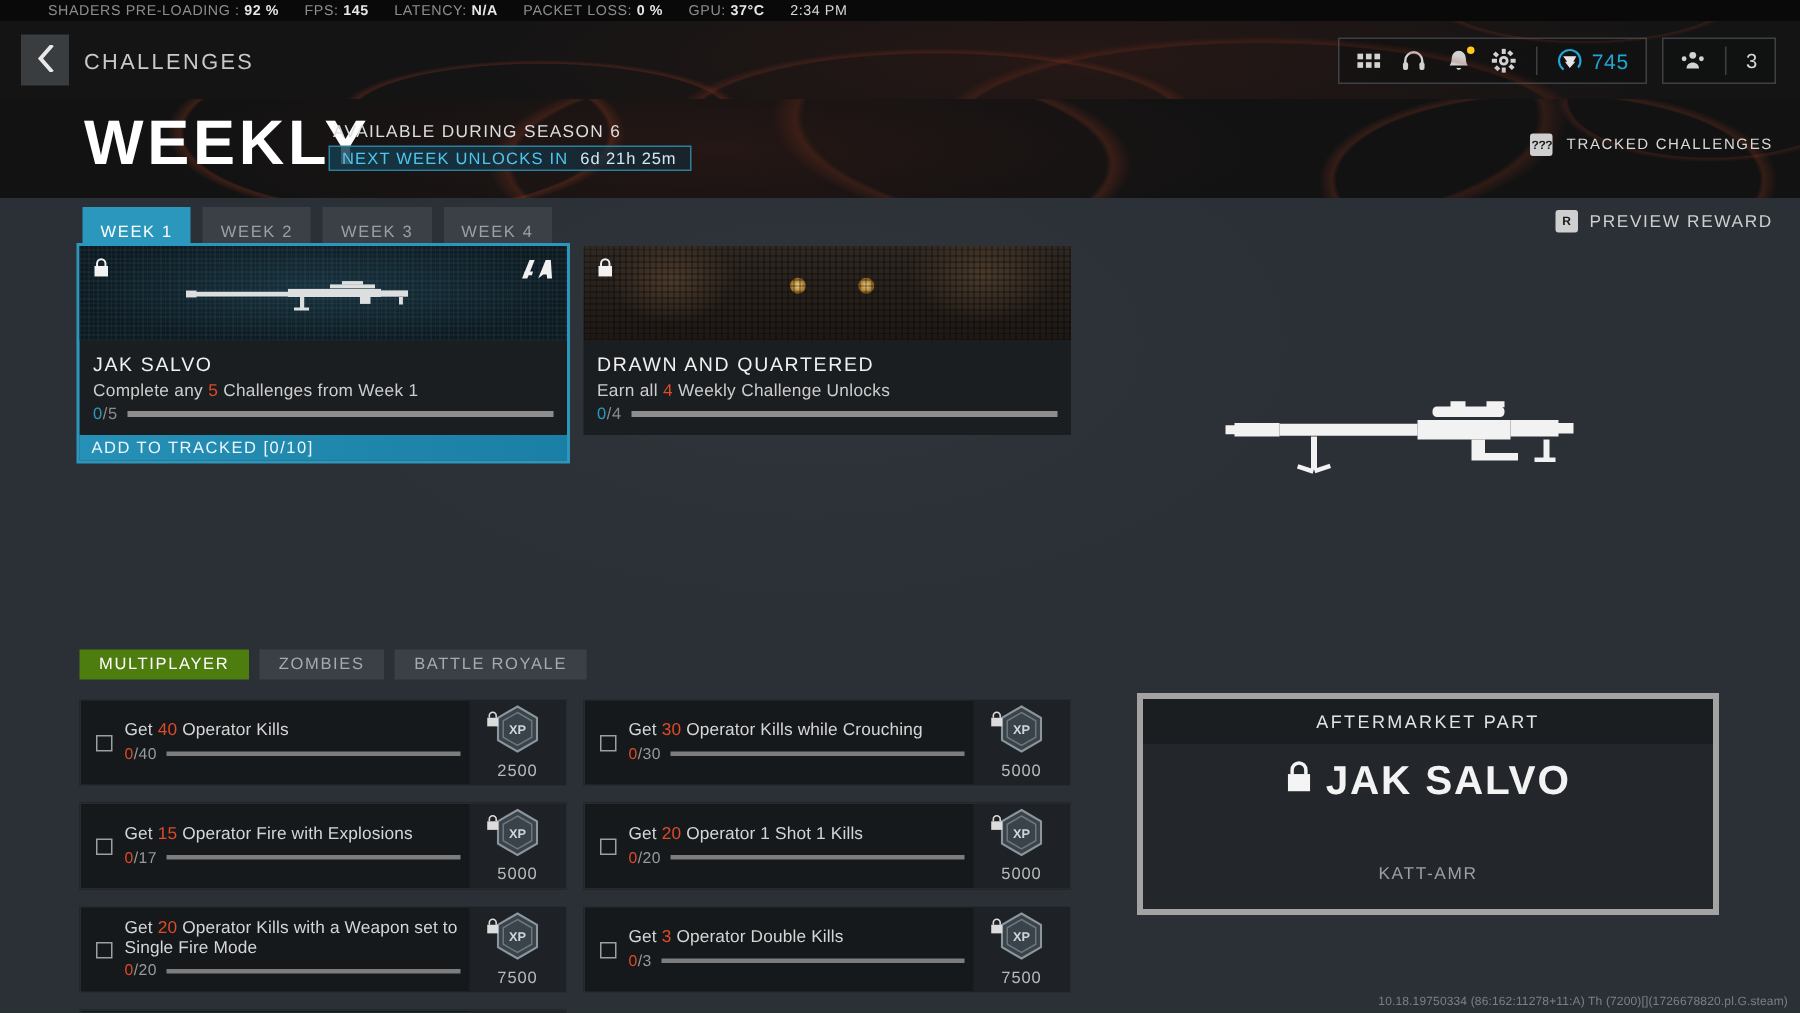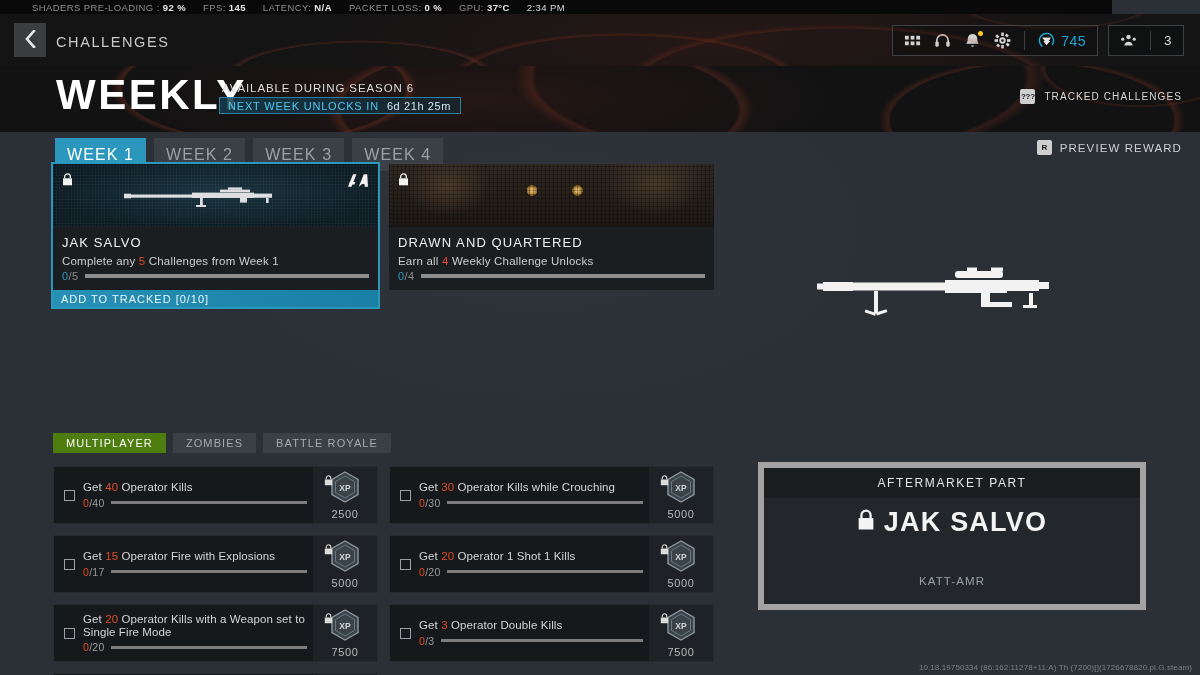--- a/index.html
+++ b/index.html
@@ -11,21 +11,21 @@
   }
   #app {
     position: relative;
     width: 1200px; height: 675px;
     background: #2b3036;
     overflow: hidden;
   }
 
   
   .perfbar {
-    position: absolute; top: 0; left: 0; width: 1112px; height: 14px;
+    position: absolute; top: 0; left: 0; width: 1200px; height: 14px;
     background: #090909;
     display: flex; align-items: center;
     padding-left: 32px; gap: 17px;
     font-size: 9.5px; letter-spacing: .4px;
     color: #8d8d8d; z-index: 40;
     white-space: nowrap;
   }
   .perfbar b { color: #e8e8e8; font-weight: 700; }
 
   
@@ -143,21 +143,21 @@
     background:
       radial-gradient(ellipse 500px 260px at 45% 18%, rgba(255,255,255,.025), transparent 70%);
     pointer-events:none;
   }
 
   
   .weektabs { position:absolute; left: 55px; top: 6px; display:flex; gap: 8px; }
   .wtab {
     height: 33px; min-width: 72px; padding: 0 12px;
     display:flex; align-items:center; justify-content:center;
-    font-size: 16px; letter-spacing: 1.1px; cursor: pointer;
+    font-size: 11px; letter-spacing: 1.1px; cursor: pointer;
     background: #3a4046; color: #9aa0a5; border: none;
   }
   .wtab.active { background: #2b97bd; color: #ffffff; }
 
   .preview-btn {
     position:absolute; right: 18px; top: 8px;
     display:flex; align-items:center; gap: 8px; cursor:pointer;
   }
   .preview-btn .txt { font-size: 11.5px; letter-spacing: 1.1px; color: #cfcfcf; }
 
@@ -249,21 +249,21 @@
   .xphex { width: 30px; height: 32px; }
   .xpval { font-size: 11px; letter-spacing: .6px; color: #b9b9b9; }
 
   
   .gunstage {
     position:absolute; left: 735px; top: 165px; width: 440px; height: 240px;
   }
   .biggun { position:absolute; left: 80px; top: 95px; width: 245px; height: 62px; }
   .apcard {
     position:absolute; left: 758px; top: 462px; width: 388px; height: 148px;
-    background: #23272b; border: 6px solid #a3a3a3;
+    background: #23272b; border: 4px solid #a3a3a3;
   }
   .apcard-hdr {
     height: 30px; background: #1a1e21;
     display:flex; align-items:center; justify-content:center;
     font-size: 12px; letter-spacing: 1.6px; color: #e3e3e3;
   }
   .apname {
     margin-top: 9px; display:flex; align-items:center; justify-content:center; gap: 9px;
     font-size: 27px; font-weight: 700; letter-spacing: 1.2px; color: #f3f3f3;
   }

